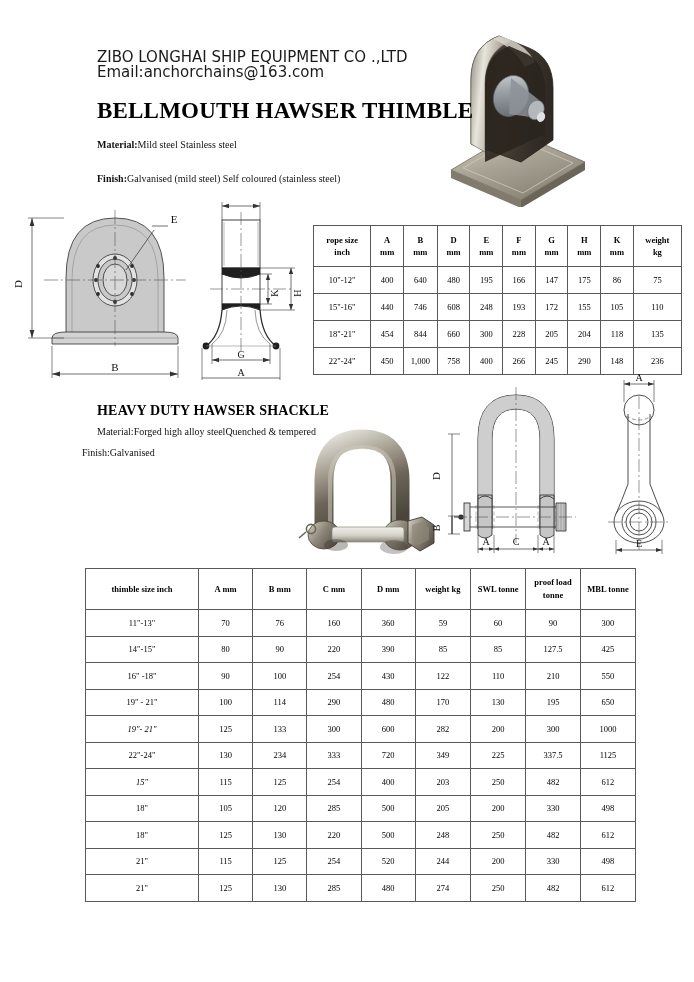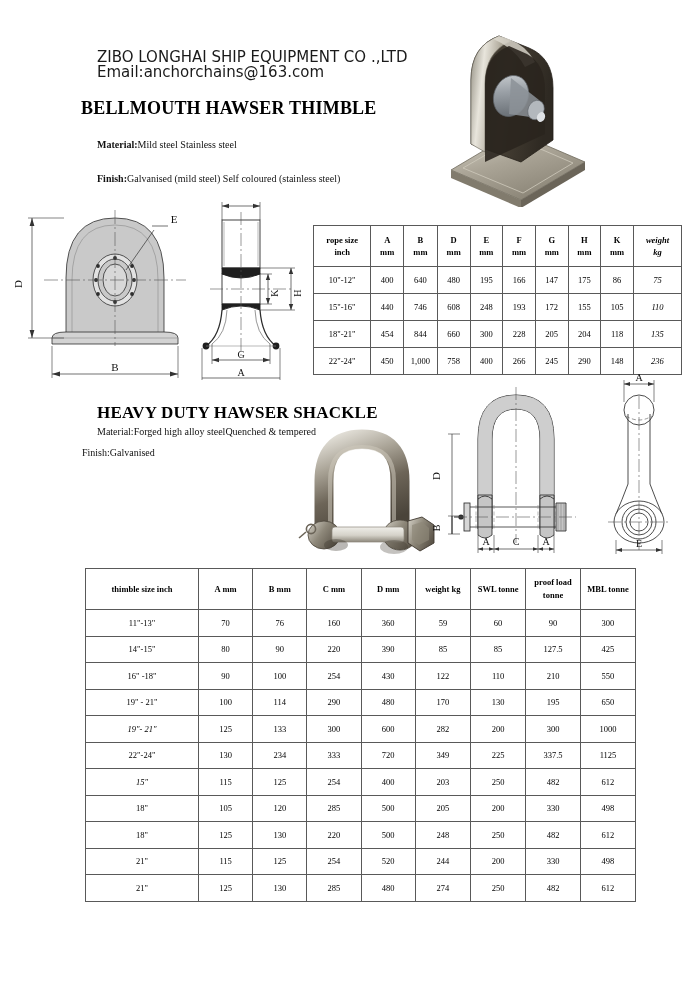--- a/index.html
+++ b/index.html
@@ -10,43 +10,43 @@
   .page{position:absolute;inset:0;background:#fff;}
 
   
   .company{position:absolute;left:97px;top:50px;width:330px;}
   .company div{font-family:"DejaVu Sans", sans-serif;font-size:15px;line-height:14.5px;color:#1a1a1a;}
 
   h1.title{
     position:absolute;margin:0;font-family:"Liberation Serif",serif;
     font-weight:bold;letter-spacing:.2px;
   }
-  #title1{left:81px;top:98px;font-size:18px;}
-  #title2{left:97px;top:403px;font-size:17px;}
+  #title1{left:97px;top:98px;font-size:23px;}
+  #title2{left:97px;top:403px;font-size:14px;}
 
   .spec{position:absolute;font-size:10px;line-height:13px;color:#111;}
   .spec b{font-weight:bold;}
   #mat1{left:97px;top:138px;}
   #fin1{left:97px;top:172px;}
   #mat2{left:97px;top:425px;}
   #fin2{left:82px;top:446px;}
 
   
   table{border-collapse:collapse;position:absolute;background:#fff;border-radius:14px;}
   table td,table th{
     border:1px solid #595959;text-align:center;vertical-align:middle;
     font-family:"Liberation Serif",serif;color:#000;
   }
   
   #tbl1{left:313px;top:225px;width:369px;}
   #tbl1 th{font-size:8.5px;font-weight:bold;line-height:12.5px;height:40px;padding:0 1px;}
   #tbl1 td{font-size:8.5px;height:26px;padding:0 1px;}
   #tbl1 .c0{width:62px;}
   #tbl1 .cn{width:34px;}
-  #tbl1 .cw{width:51px;font-style:italic;}
+  #tbl1 .cw{width:51px;}
   #tbl1 .hh{display:block;}
   
   #tbl2{left:85px;top:568px;width:551px;}
   #tbl2 th{font-size:8.5px;font-weight:bold;line-height:13px;height:40px;padding:0 2px;}
   #tbl2 td{font-size:8.5px;height:25.5px;padding:0 2px;}
   #tbl2 .c0{width:119px;}
   #tbl2 .cc{width:54px;}
   .ital{font-style:italic;}
 
   

